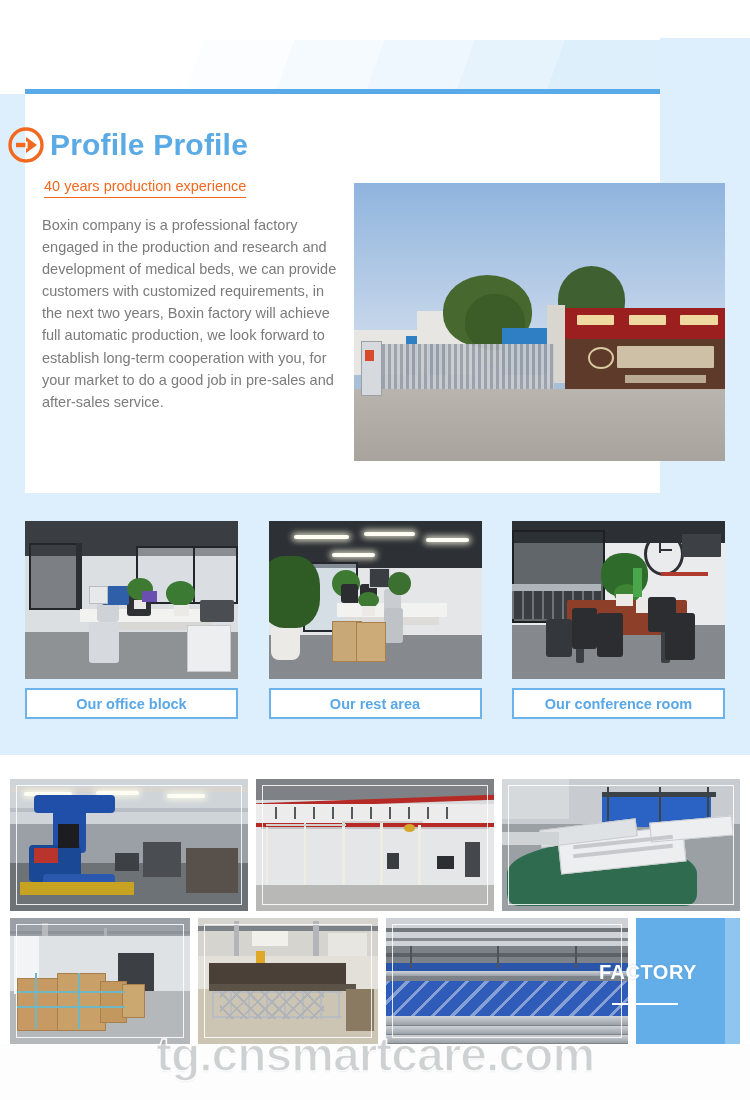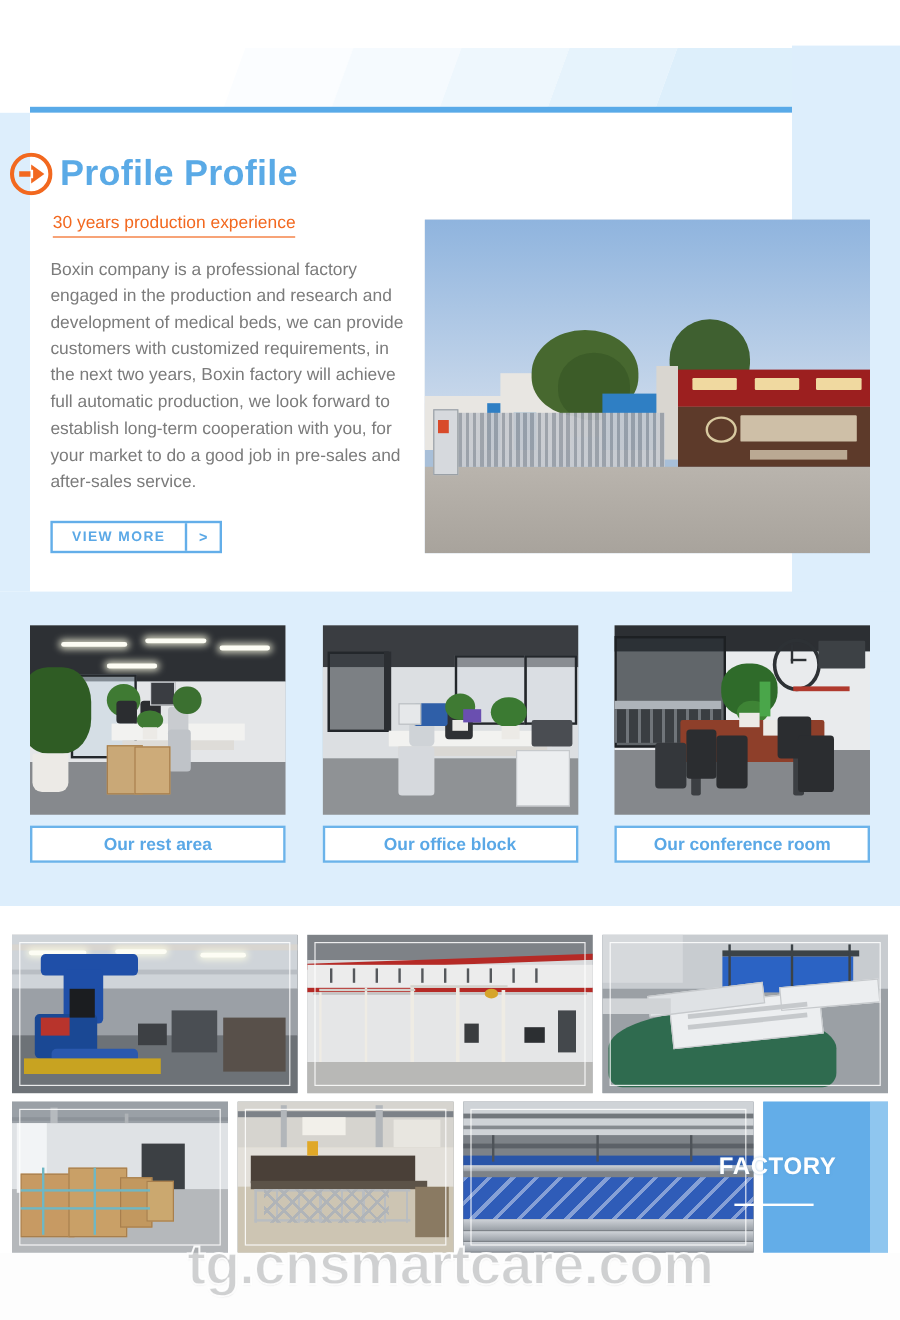--- a/index.html
+++ b/index.html
@@ -336,28 +336,24 @@
 
   <svg class="arrow-icon" viewBox="0 0 36 36">
     <circle cx="18" cy="18" r="16" fill="none" stroke="#f2681f" stroke-width="3.4"></circle>
     <path d="M8 18 L22 18" stroke="#f2681f" stroke-width="4.4" stroke-linecap="butt"></path>
     <path d="M18 10 L29 18 L18 26 Z" fill="#f2681f"></path>
     <path d="M18.5 14.5 L18.5 21.5" stroke="#ffffff" stroke-width="2.2"></path>
   </svg>
 
   <div class="company-title">Profile Profile</div>
 
-  <div class="experience">30 years production experience</div>
+  <div class="experience">40 years production experience</div>
 
   <div class="profile-text">Boxin company is a professional factory engaged in the production and research and development of medical beds, we can provide customers with customized requirements, in the next two years, Boxin factory will achieve full automatic production, we look forward to establish long-term cooperation with you, for your market to do a good job in pre-sales and after-sales service.</div>
 
-  <div class="view-more">
-    <div class="view-more-label">VIEW MORE</div>
-    <div class="view-more-arrow">&gt;</div>
-  </div>
 
   <div class="main-photo">
     <div class="sky"></div>
     <div class="ground"></div>
     <div style="position:absolute;left:0;top:55%;width:100%;height:10%;background:#c3bfb7;"></div>
     <div class="bldgW" style="left:-2%;top:53%;width:20%;height:16%;"></div>
     <div class="bldgB" style="left:14%;top:55%;width:8%;height:14%;"></div>
     <div class="bldgW" style="left:17%;top:46%;width:16%;height:23%;"></div>
     <div style="position:absolute;left:20%;top:58%;width:5%;height:11%;background:#2f7fc4;"></div>
     <div class="tree" style="left:24%;top:33%;width:24%;height:26%;"></div>
@@ -374,20 +370,47 @@
     <div style="position:absolute;left:71%;top:58.5%;width:26%;height:8%;background:#e2d7bd;opacity:.85;border-radius:1px;"></div>
     <div style="position:absolute;left:73%;top:69%;width:22%;height:3%;background:#d2c6ae;opacity:.8;"></div>
     <div class="gate" style="left:2%;top:58%;width:52%;height:16%;opacity:.95;"></div>
     <div style="position:absolute;left:2%;top:57%;width:5%;height:19%;background:#d6d9dd;border:1px solid #9aa0a6;"></div>
     <div style="position:absolute;left:3%;top:60%;width:2.5%;height:4%;background:#d84a2a;"></div>
   </div>
 
   <div class="mid-band"></div>
 
   <div class="office-row">
+
+    <div class="office-cell">
+      <div class="office-photo">
+        <div class="room-ceiling" style="height:22%;background:#3a3d41;"></div>
+        <div class="room-wall" style="top:22%;height:48%;background:#dcdfe2;"></div>
+        <div class="room-floor" style="height:30%;background:#8f9295;"></div>
+        <div class="glasswall" style="left:2%;top:14%;width:22%;height:40%;background:rgba(60,65,70,.6);"></div>
+        <div class="glasswall" style="left:52%;top:16%;width:26%;height:34%;background:rgba(215,222,228,.5);"></div>
+        <div class="glasswall" style="left:79%;top:16%;width:19%;height:34%;background:rgba(215,222,228,.5);"></div>
+        <div style="position:absolute;left:24%;top:14%;width:3%;height:42%;background:#2b2e32;"></div>
+        <div class="desk" style="left:26%;top:56%;width:64%;height:8%;"></div>
+        <div class="desk" style="left:30%;top:64%;width:58%;height:5%;background:#dad8d4;"></div>
+        <div class="chair" style="left:34%;top:50%;width:10%;height:14%;background:#cfd3d7;border-radius:4px;"></div>
+        <div class="chair" style="left:30%;top:64%;width:14%;height:26%;background:#d6d9dd;"></div>
+        <div class="chair" style="left:48%;top:46%;width:11%;height:14%;background:#2f3135;"></div>
+        <div style="position:absolute;left:36%;top:41%;width:13%;height:12%;background:#2f5fa8;border-radius:2px;"></div>
+        <div class="plant" style="left:48%;top:36%;width:12%;height:14%;"></div>
+        <div class="plant" style="left:66%;top:38%;width:14%;height:16%;background:#3b7a32;"></div>
+        <div class="pot" style="left:51%;top:50%;width:6%;height:6%;"></div>
+        <div class="pot" style="left:70%;top:53%;width:7%;height:7%;"></div>
+        <div style="position:absolute;left:30%;top:41%;width:8%;height:10%;background:#e6e8ea;border:1px solid #b9bdc1;"></div>
+        <div style="position:absolute;left:82%;top:50%;width:16%;height:14%;background:#4a4d52;border-radius:2px;"></div>
+        <div class="whitepanel" style="left:76%;top:66%;width:20%;height:28%;"></div>
+        <div style="position:absolute;left:55%;top:44%;width:7%;height:7%;background:#6a4fb0;"></div>
+      </div>
+      <div class="office-caption">Our office block</div>
+    </div>
 
     <div class="office-cell">
       <div class="office-photo">
         <div class="room-ceiling"></div>
         <div class="room-wall"></div>
         <div class="room-floor" style="background:#86898d;"></div>
         <div class="light" style="left:12%;top:9%;width:26%;"></div>
         <div class="light" style="left:45%;top:7%;width:24%;"></div>
         <div class="light" style="left:74%;top:11%;width:20%;"></div>
         <div class="light" style="left:30%;top:20%;width:20%;"></div>
@@ -402,47 +425,20 @@
         <div class="chair" style="left:54%;top:43%;width:8%;height:16%;background:#c9ccd0;"></div>
         <div class="chair" style="left:54%;top:55%;width:9%;height:22%;background:#bfc3c8;"></div>
         <div class="box" style="left:30%;top:63%;width:13%;height:25%;background:#c9a877;"></div>
         <div class="box" style="left:41%;top:64%;width:13%;height:24%;background:#cdab79;"></div>
         <div class="plant" style="left:42%;top:45%;width:10%;height:10%;"></div>
         <div class="pot" style="left:44%;top:54%;width:6%;height:6%;"></div>
         <div style="position:absolute;left:47%;top:30%;width:9%;height:11%;background:#3a3d42;border:1px solid #cfd2d6;"></div>
         <div class="plant" style="left:56%;top:32%;width:11%;height:15%;background:#3b7030;"></div>
       </div>
       <div class="office-caption">Our rest area</div>
-    </div>
-
-    <div class="office-cell">
-      <div class="office-photo">
-        <div class="room-ceiling" style="height:22%;background:#3a3d41;"></div>
-        <div class="room-wall" style="top:22%;height:48%;background:#dcdfe2;"></div>
-        <div class="room-floor" style="height:30%;background:#8f9295;"></div>
-        <div class="glasswall" style="left:2%;top:14%;width:22%;height:40%;background:rgba(60,65,70,.6);"></div>
-        <div class="glasswall" style="left:52%;top:16%;width:26%;height:34%;background:rgba(215,222,228,.5);"></div>
-        <div class="glasswall" style="left:79%;top:16%;width:19%;height:34%;background:rgba(215,222,228,.5);"></div>
-        <div style="position:absolute;left:24%;top:14%;width:3%;height:42%;background:#2b2e32;"></div>
-        <div class="desk" style="left:26%;top:56%;width:64%;height:8%;"></div>
-        <div class="desk" style="left:30%;top:64%;width:58%;height:5%;background:#dad8d4;"></div>
-        <div class="chair" style="left:34%;top:50%;width:10%;height:14%;background:#cfd3d7;border-radius:4px;"></div>
-        <div class="chair" style="left:30%;top:64%;width:14%;height:26%;background:#d6d9dd;"></div>
-        <div class="chair" style="left:48%;top:46%;width:11%;height:14%;background:#2f3135;"></div>
-        <div style="position:absolute;left:36%;top:41%;width:13%;height:12%;background:#2f5fa8;border-radius:2px;"></div>
-        <div class="plant" style="left:48%;top:36%;width:12%;height:14%;"></div>
-        <div class="plant" style="left:66%;top:38%;width:14%;height:16%;background:#3b7a32;"></div>
-        <div class="pot" style="left:51%;top:50%;width:6%;height:6%;"></div>
-        <div class="pot" style="left:70%;top:53%;width:7%;height:7%;"></div>
-        <div style="position:absolute;left:30%;top:41%;width:8%;height:10%;background:#e6e8ea;border:1px solid #b9bdc1;"></div>
-        <div style="position:absolute;left:82%;top:50%;width:16%;height:14%;background:#4a4d52;border-radius:2px;"></div>
-        <div class="whitepanel" style="left:76%;top:66%;width:20%;height:28%;"></div>
-        <div style="position:absolute;left:55%;top:44%;width:7%;height:7%;background:#6a4fb0;"></div>
-      </div>
-      <div class="office-caption">Our office block</div>
     </div>
 
     <div class="office-cell">
       <div class="office-photo">
         <div class="room-ceiling" style="height:14%;background:#2c2f33;"></div>
         <div class="room-wall" style="top:14%;height:52%;background:#e9ebed;"></div>
         <div class="room-floor" style="height:34%;background:#85888c;"></div>
         <div class="glasswall" style="left:0%;top:6%;width:42%;height:56%;background:rgba(45,50,55,.72);border-color:#1d2023;"></div>
         <div style="position:absolute;left:0%;top:40%;width:42%;height:4%;background:#aeb4ba;"></div>
         <div style="position:absolute;left:0%;top:44%;width:42%;height:18%;background:repeating-linear-gradient(90deg,#6f7479 0 2px,#3a3e42 2px 10px);"></div>

